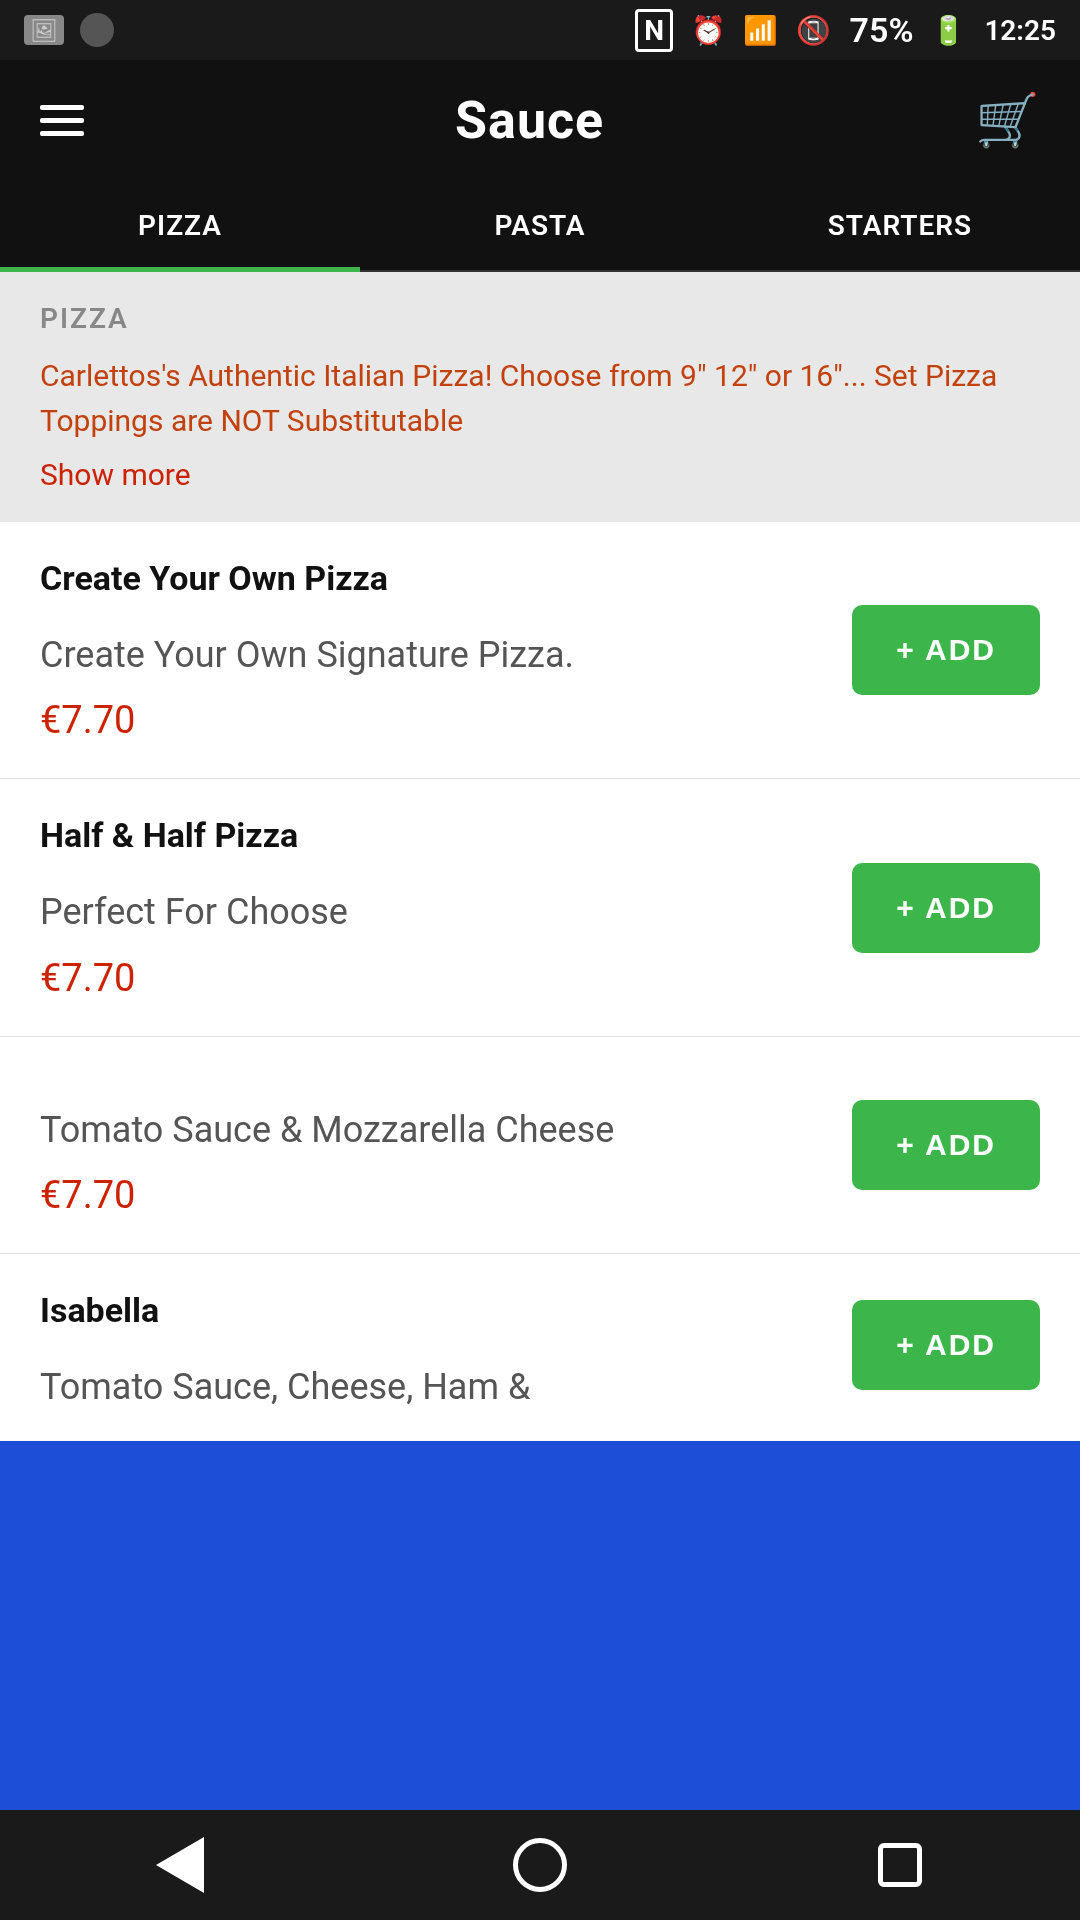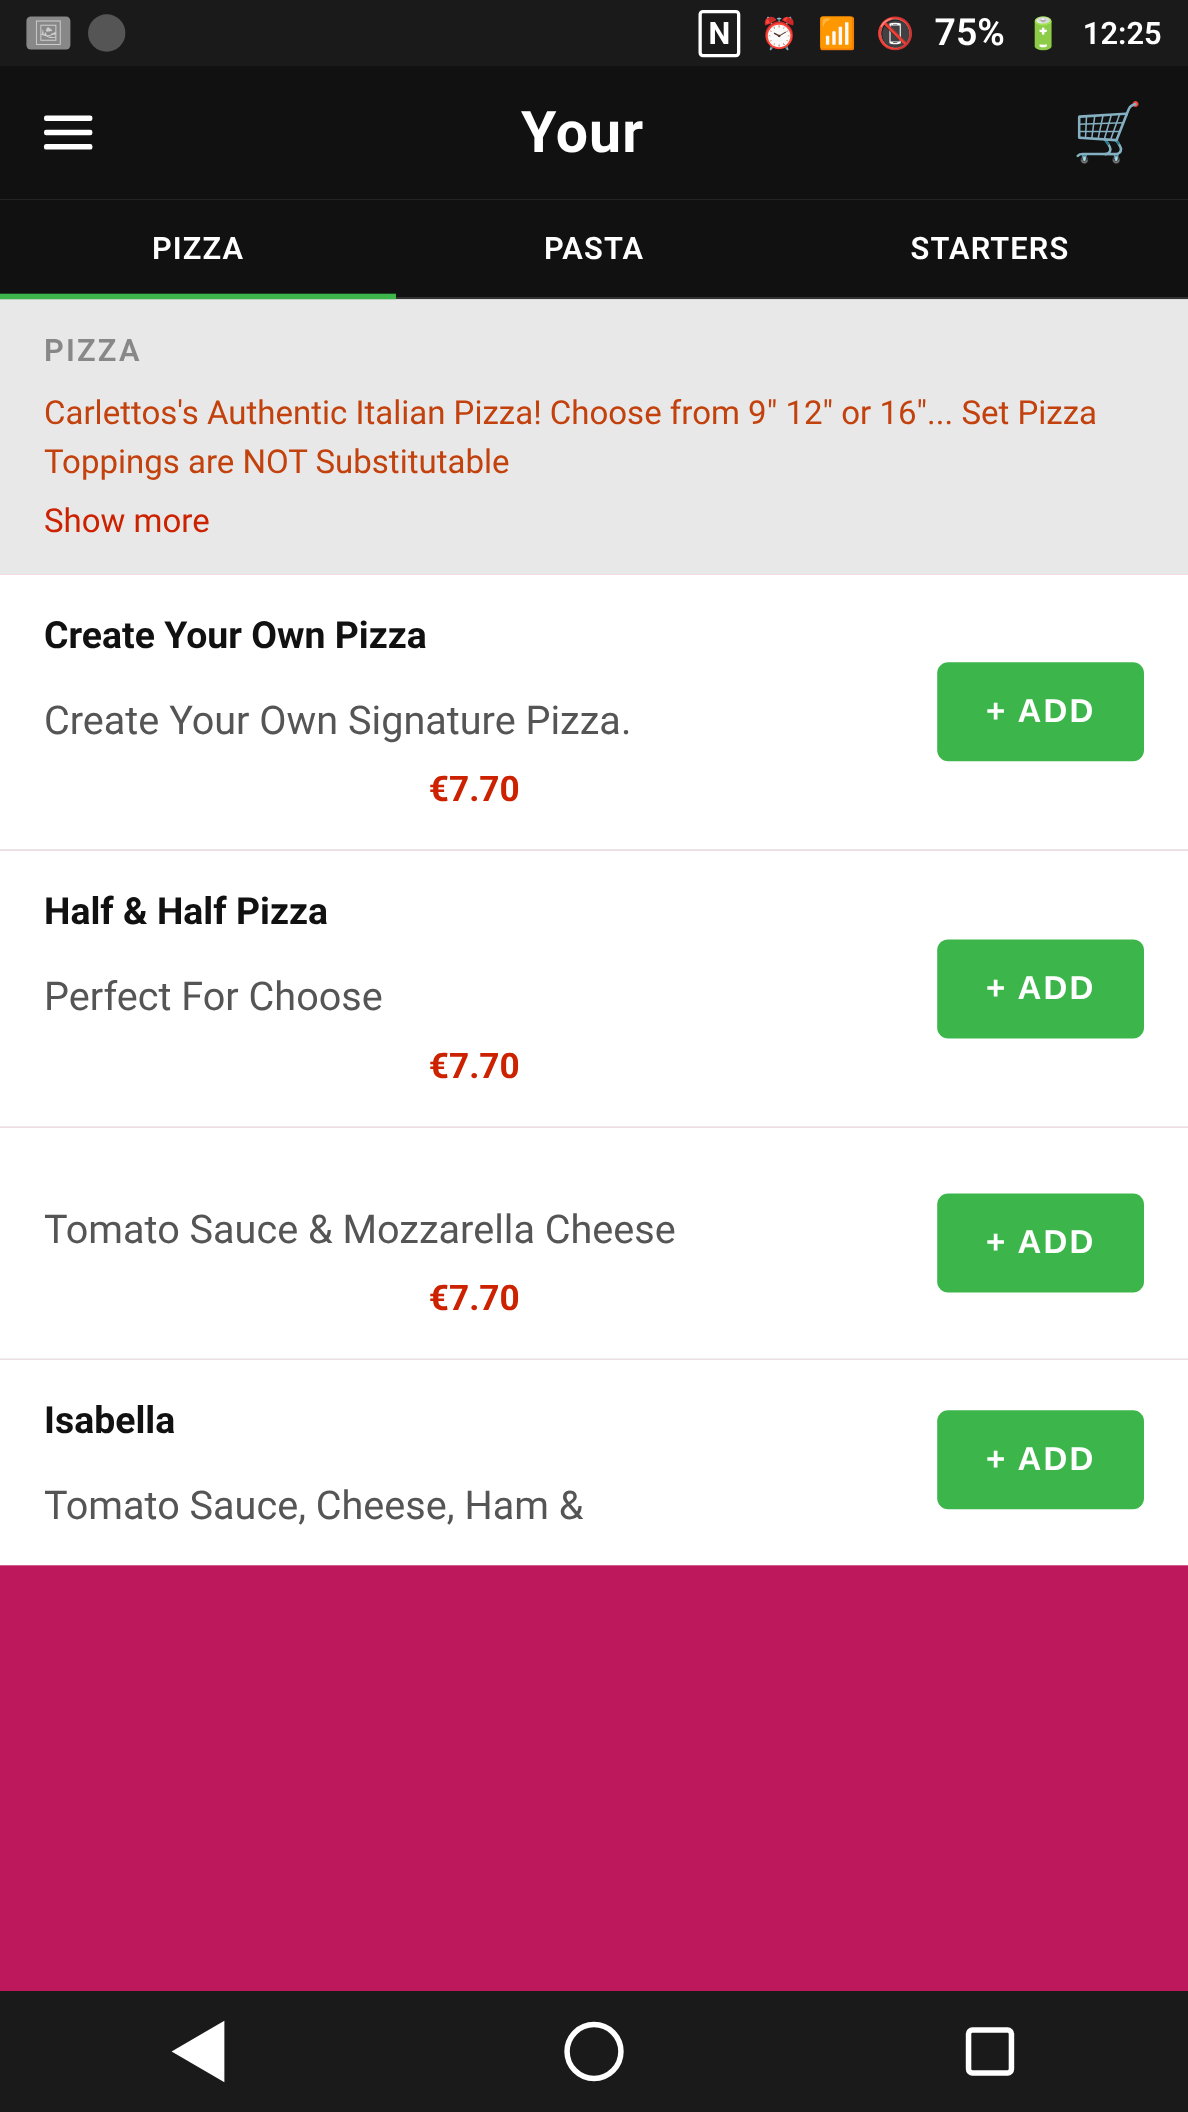--- a/index.html
+++ b/index.html
@@ -146,21 +146,21 @@
     }
 
     .show-more-link {
       color: #cc2200;
       font-size: 30px;
       cursor: pointer;
     }
 
     
     .menu-list {
-      background: #be185d;
+      background: #1d4ed8;
       flex: 1;
     }
 
     .menu-item {
       padding: 36px 40px;
       border-bottom: 1px solid #e0e0e0;
       display: flex;
       align-items: flex-start;
       justify-content: space-between;
       background: white;
@@ -180,24 +180,23 @@
 
     .menu-item-description {
       font-size: 36px;
       color: #555;
       margin-bottom: 18px;
       line-height: 1.4;
       margin-top: 32px;
     }
 
     .menu-item-price {
-      font-size: 32px;
-      font-weight: 700;
+      font-size: 38px;
+      font-weight: 400;
       color: #cc2200;
-      text-align: center;
     }
 
     .add-button {
       background: #3cb54a;
       color: white;
       border: none;
       border-radius: 10px;
       padding: 28px 44px;
       font-size: 30px;
       font-weight: 700;
@@ -270,21 +269,21 @@
     <span style="color:white;font-size:28px;font-weight:600;">12:25</span>
   </div>
 </div>
 
 <div class="app-header">
   <div class="hamburger-icon">
     <span></span>
     <span></span>
     <span></span>
   </div>
-  <h1 class="header-title">Your</h1>
+  <h1 class="header-title">Sauce</h1>
   <div class="cart-icon">
     🛒
   </div>
 </div>
 
 <div class="tab-nav">
   <div class="tab-item active">PIZZA</div>
   <div class="tab-item">PASTA</div>
   <div class="tab-item">STARTERS</div>
 </div>

